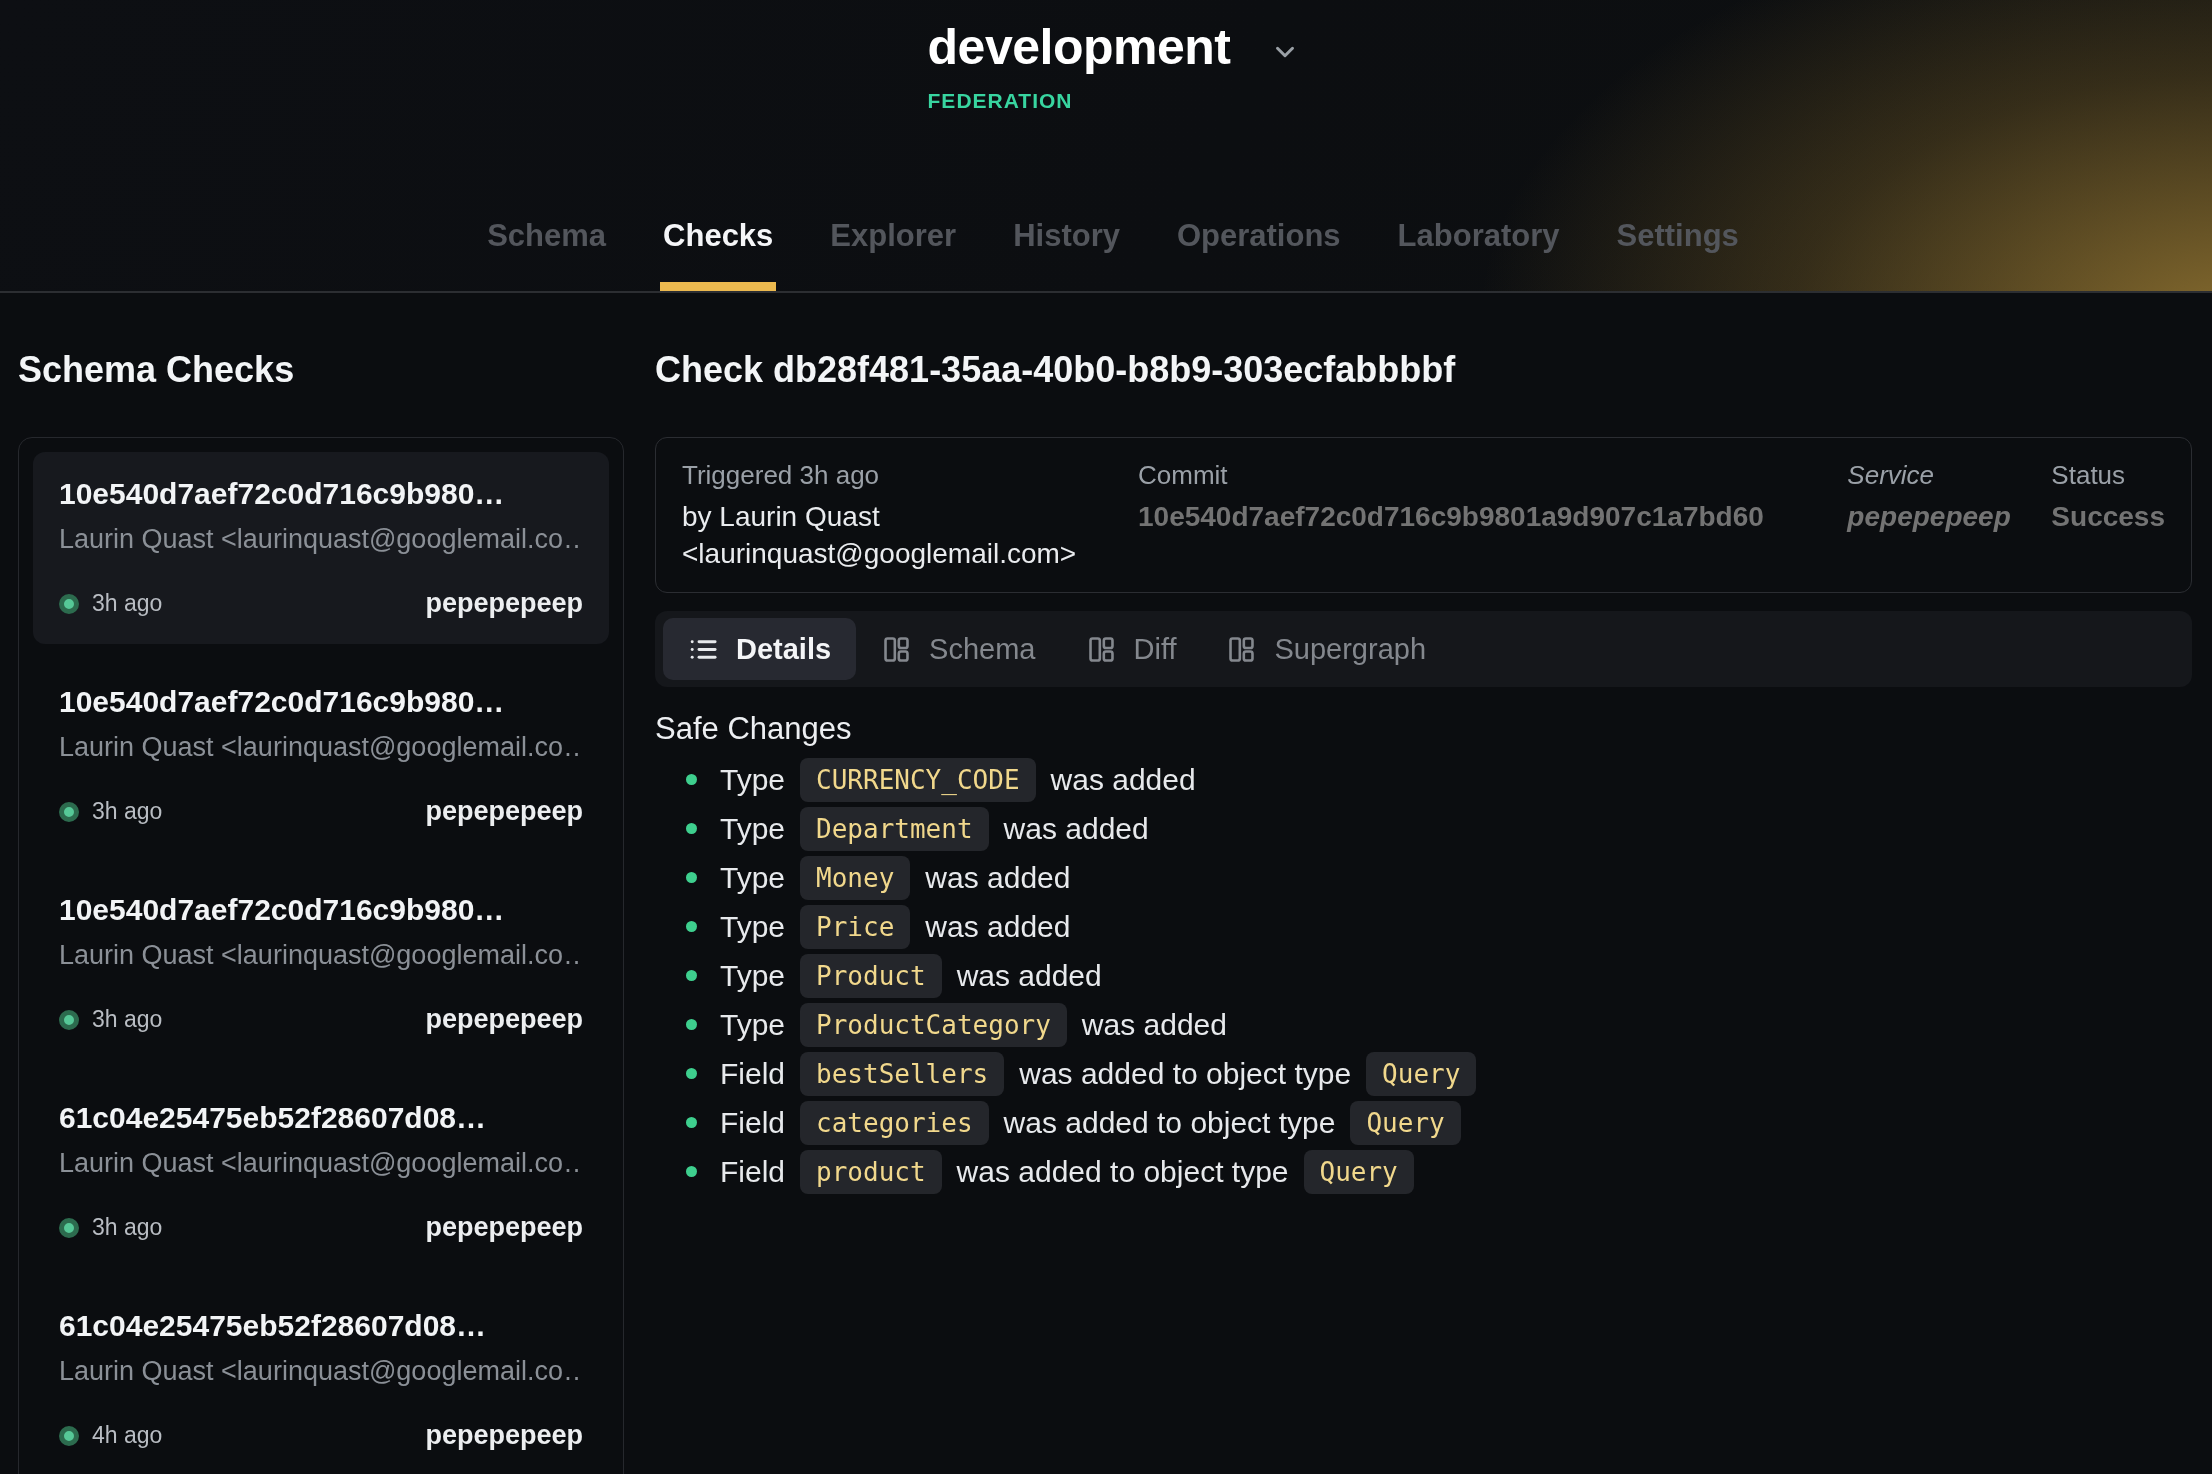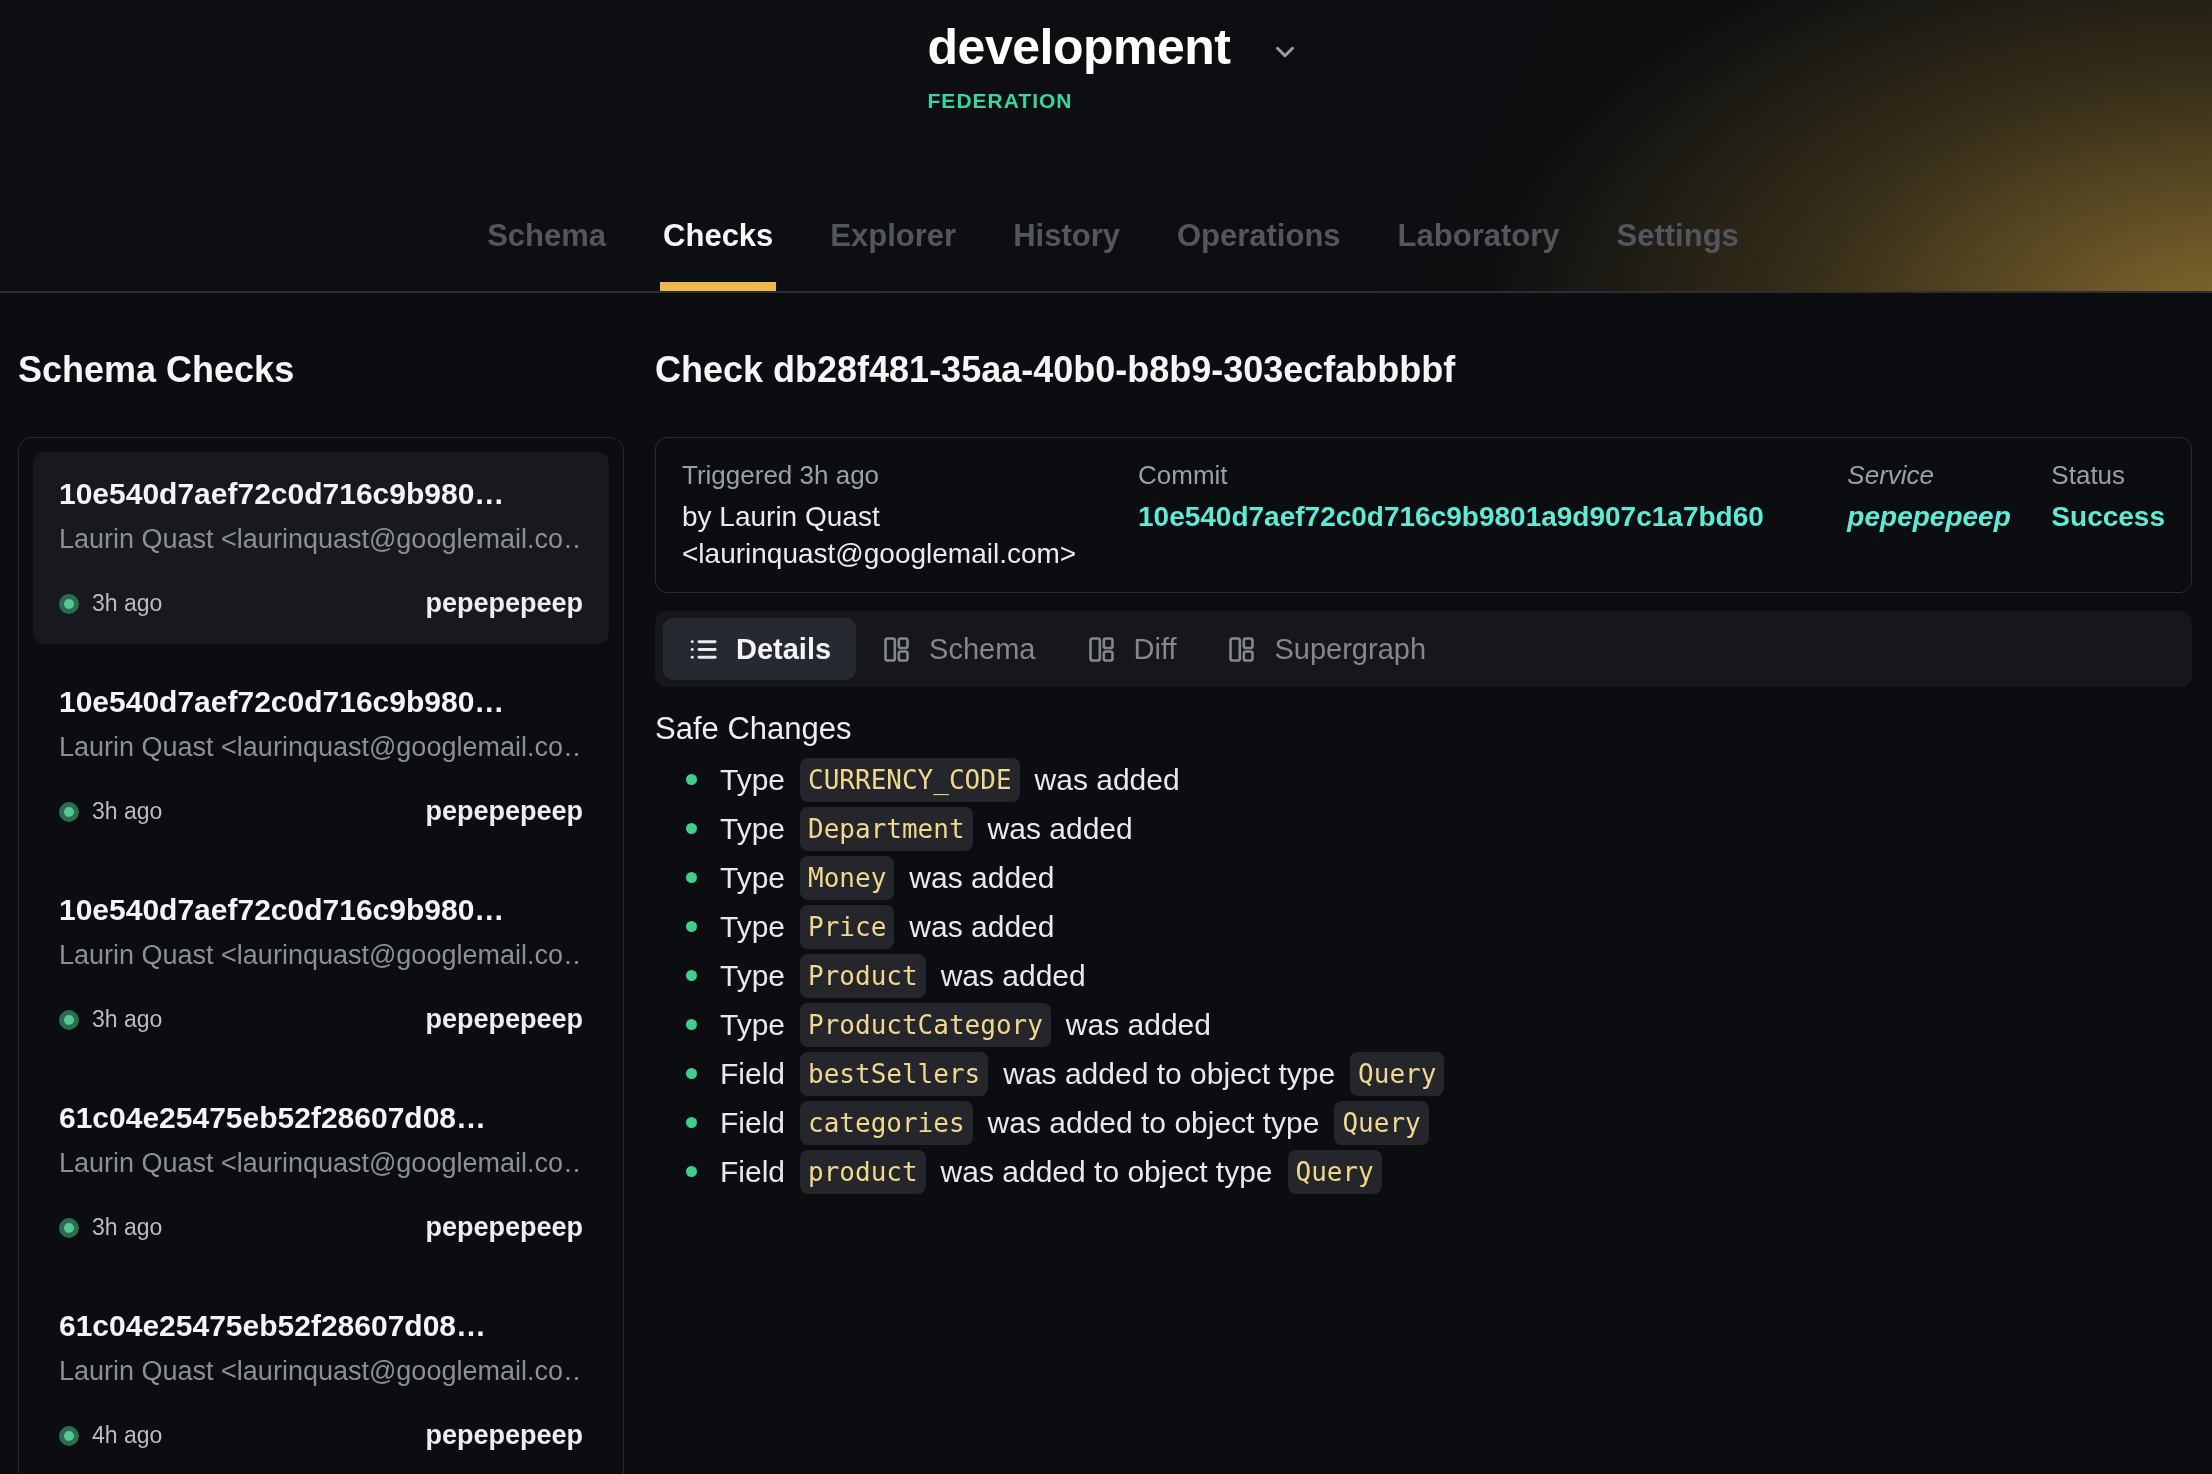--- a/index.html
+++ b/index.html
@@ -47,40 +47,40 @@
   .check-author { margin-top:13px; font-size:27px; color:#8b9097; white-space:nowrap; overflow:hidden; }
   .check-meta { margin-top:33px; display:flex; align-items:center; }
   .status-dot { width:20px; height:20px; border-radius:50%; background:#56c897; border:5px solid #2c6b4e; margin-right:13px; flex:none; }
   .check-time { font-size:23px; color:#b9bdc3; }
   .check-service { margin-left:auto; font-size:27px; font-weight:700; color:#eceef0; }
 
   
   .info-box { border:1px solid #2b2d32; border-radius:12px; padding:20px 26px; display:flex; }
   .info-col .label { font-size:26px; color:#9aa0a7; margin-bottom:6px; line-height:34px; }
   .info-col .value { font-size:28px; color:#e9ebee; line-height:37px; }
-  .info-col .value.bold { font-weight:700; color:#5eead4; }
+  .info-col .value.bold { font-weight:700; color:#737373; }
   .col-triggered { width:456px; flex:none; }
   .col-commit { flex:1; }
   .col-service { width:204px; flex:none;font-style:italic; }
   .col-status { flex:none; }
 
   
   .tabstrip { margin-top:18px; height:76px; background:#15171b; border-radius:12px; padding:7px 8px; display:flex; align-items:stretch; }
   .tab { display:flex; align-items:center; gap:17px; padding:0 25px; border-radius:10px; font-size:29px; font-weight:500; color:#84888e; cursor:pointer; }
   .tab.active { background:#272931; color:#f4f5f7; font-weight:600; }
   .tab svg { display:block; }
 
   
   .section-title { margin-top:24px; font-size:31px; font-weight:400; color:#edeff2; }
   .changes { list-style:none; margin:8px 0 0 0; padding:0; }
   .changes li { display:flex; align-items:center; height:49px; font-size:30px; color:#e7e9ec; }
   .bullet { width:11px; height:11px; border-radius:50%; background:#3ecf8e; margin:0 23px 0 31px; flex:none; }
   .chip {
     font-family:"DejaVu Sans Mono", monospace; font-size:26px; color:#f1d88c;
-    background:#24262b; border-radius:8px; padding:7px 8px; margin:0 15px; white-space:nowrap;
+    background:#24262b; border-radius:8px; padding:7px 16px; margin:0 15px; white-space:nowrap;
   }
 </style>
 </head>
 <body>
 
 <div class="page">
 
   <div class="header">
     <div class="header-top">
       <div class="env-row">

